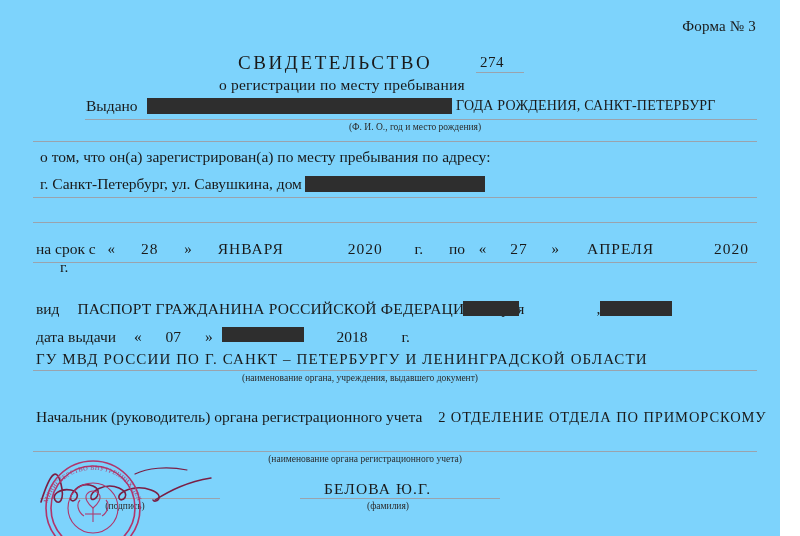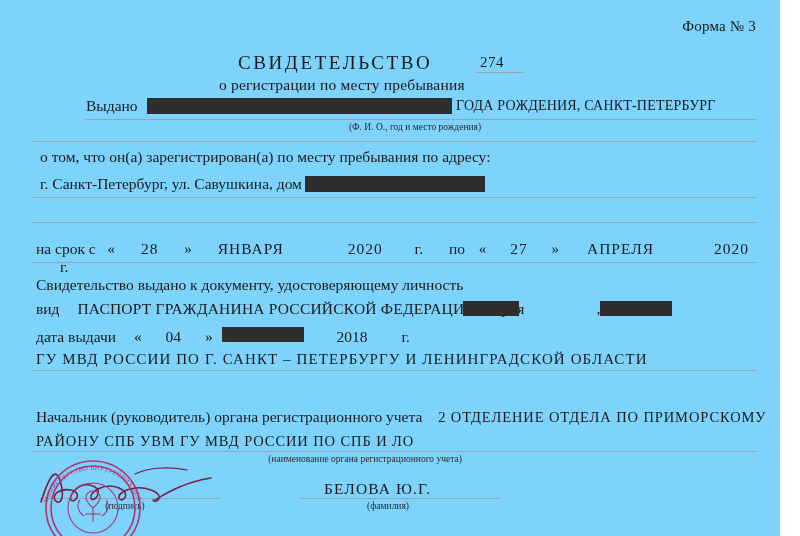--- a/index.html
+++ b/index.html
@@ -153,50 +153,49 @@
     <span style="margin-left:22px">по</span>
     <span class="q" style="margin-left:10px">«</span>
     <span class="val" style="margin:0 20px">27</span>
     <span class="q">»</span>
     <span class="val" style="margin-left:24px">АПРЕЛЯ</span>
     <span class="val" style="margin-left:56px">2020</span>
     <span style="margin-left:24px">г.</span>
   </div>
   <div class="rule rule-5"></div>
 
-  <div class="abs doc-line-1">Свидетельство выдано к документу, удостоверяющему личность</div>
 
   <div class="abs doc-line-2">
     <span>вид</span>
     <span class="doc-type" style="margin-left:14px">ПАСПОРТ ГРАЖДАНИНА РОССИЙСКОЙ ФЕДЕРАЦИИ</span>
     <span>, серия</span>
     <span style="margin-left:68px">,</span>
     <span style="margin-left:38px">№</span>
   </div>
   <div class="abs ser-redact"></div>
   <div class="abs num-redact"></div>
 
   <div class="abs doc-line-3">
     <span>дата выдачи</span>
     <span class="q" style="margin-left:14px">«</span>
-    <span style="margin:0 20px">04</span>
+    <span style="margin:0 20px">07</span>
     <span class="q">»</span>
     <span style="margin-left:120px">2018</span>
     <span style="margin-left:30px">г.</span>
   </div>
   <div class="abs date-redact"></div>
 
   <div class="abs organ-line">ГУ  МВД  РОССИИ  ПО  Г. САНКТ – ПЕТЕРБУРГУ  И  ЛЕНИНГРАДСКОЙ ОБЛАСТИ</div>
   <div class="rule rule-6"></div>
+  <div class="abs caption cap-3">(наименование органа, учреждения, выдавшего документ)</div>
 
   <div class="abs chief-line">
     <span>Начальник (руководитель) органа регистрационного учета</span>
     <span class="chief-val" style="margin-left:12px">2 ОТДЕЛЕНИЕ ОТДЕЛА  ПО ПРИМОРСКОМУ</span>
   </div>
-  <div class="abs chief-line2">РАЙОНУ СПБ УВМ  ГУ  МВД РОССИИ  ПО СПБ  И  ЛО</div>
   <div class="rule rule-7"></div>
   <div class="abs caption cap-4">(наименование органа регистрационного учета)</div>
 
   <div class="abs name-val">БЕЛОВА Ю.Г.</div>
   <div class="rule rule-8"></div>
   <div class="rule rule-9"></div>
   <div class="abs caption cap-5">(подпись)</div>
   <div class="abs caption cap-6">(фамилия)</div>
 
   <svg class="abs sign-svg" width="200" height="55" viewBox="0 0 200 55">

